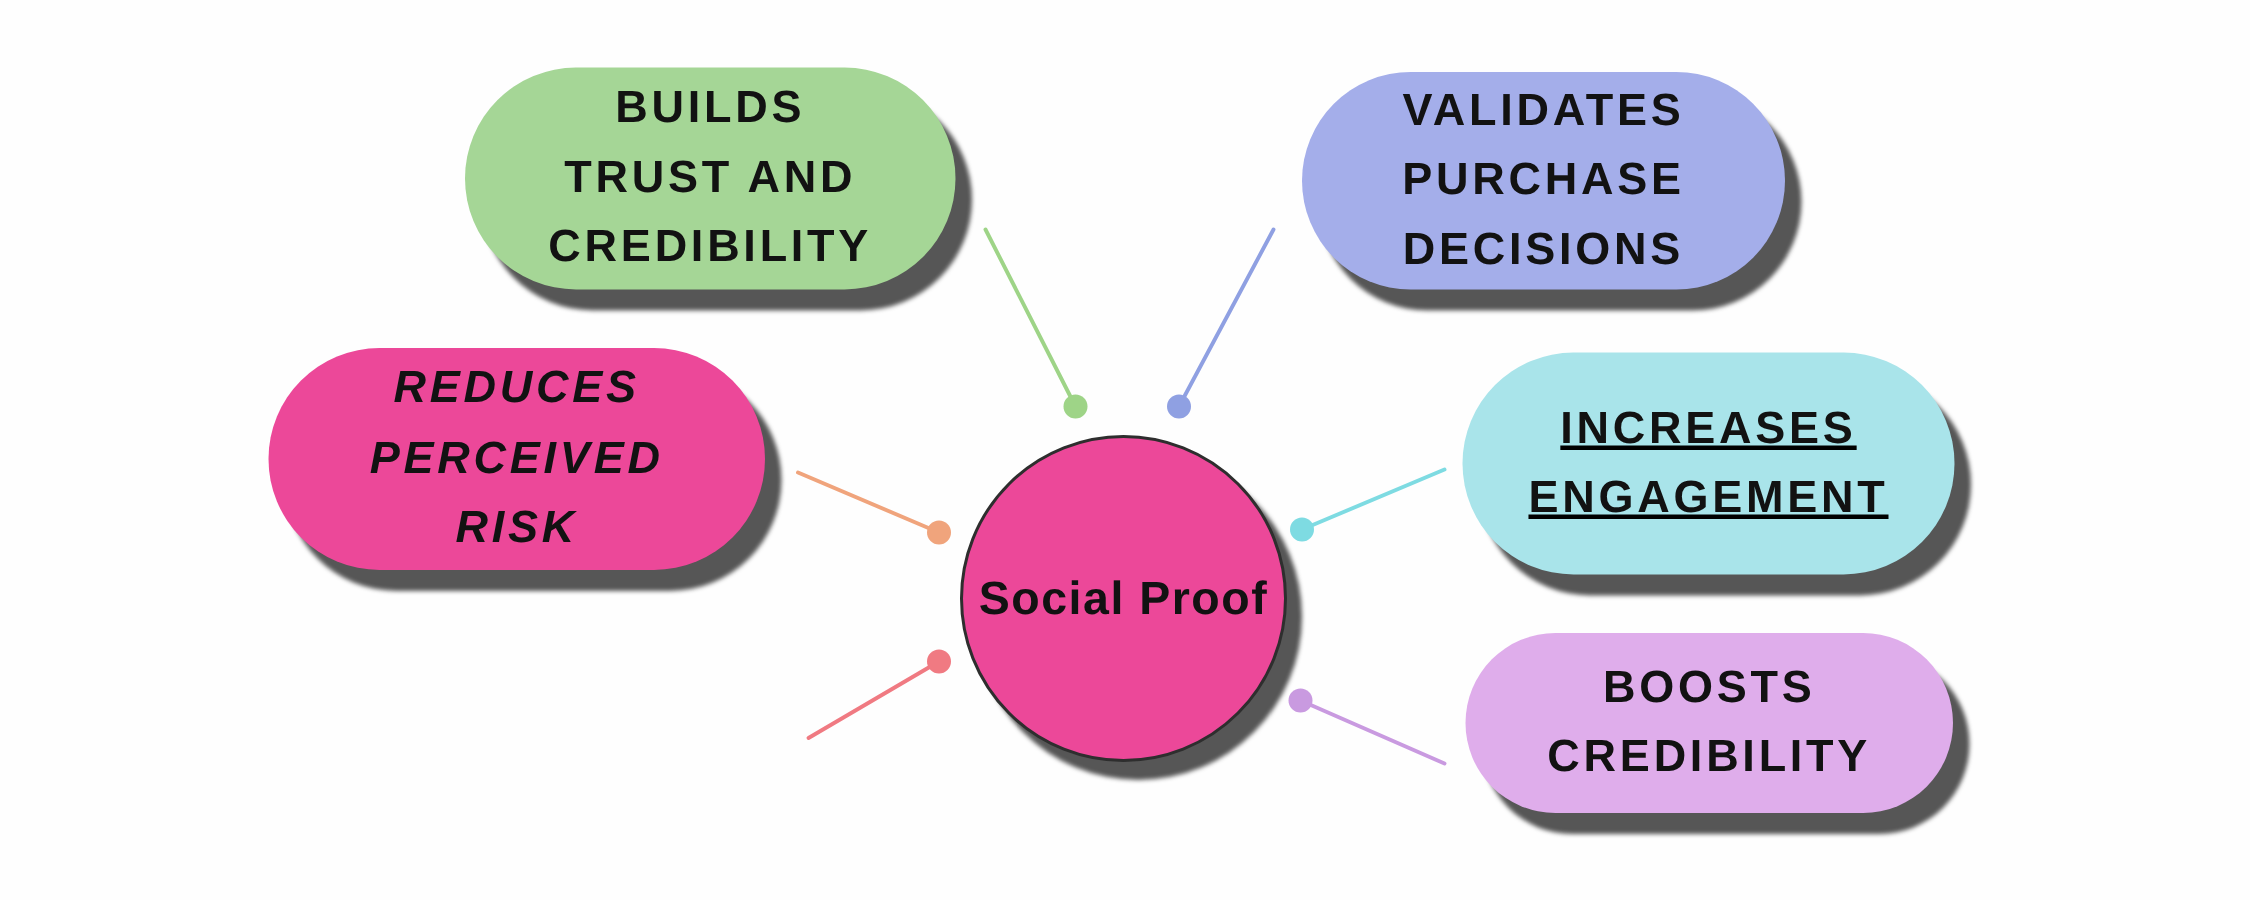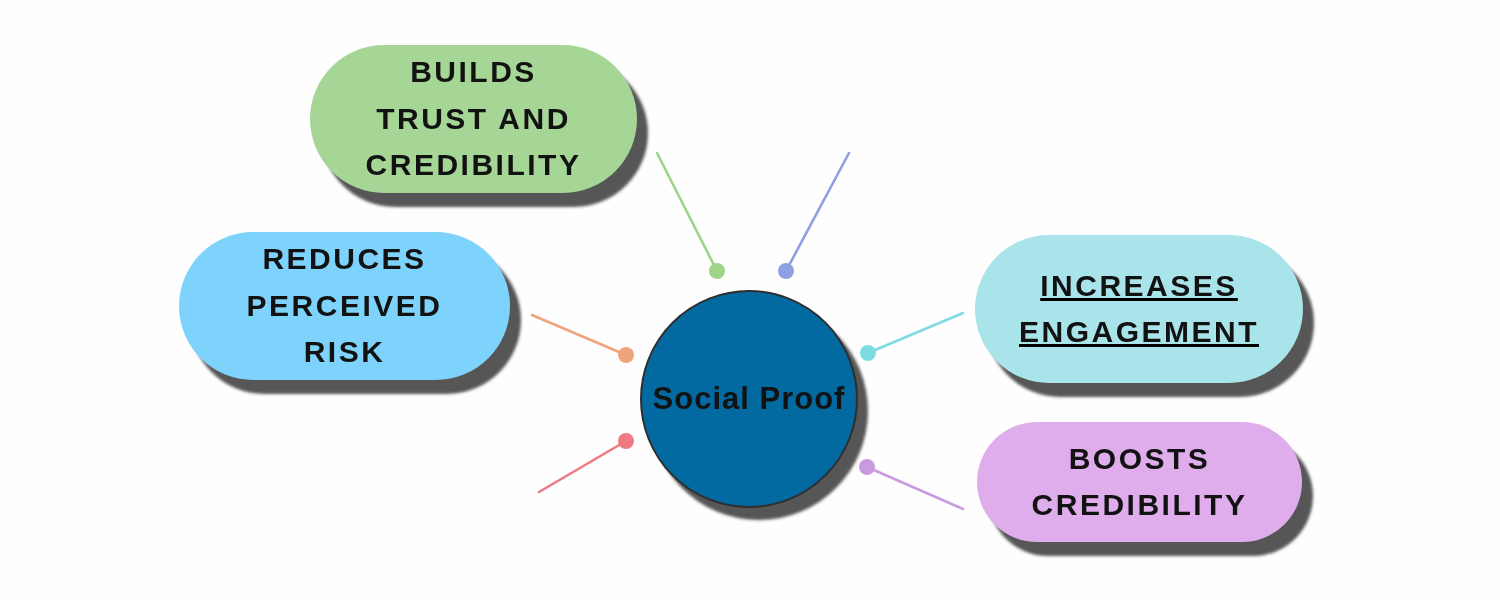--- a/index.html
+++ b/index.html
@@ -91,35 +91,40 @@
     <line x1="963" y1="509" x2="867" y2="467" stroke-width="2.6" stroke-linecap="round" stroke="#c99ae0"></line>
     <circle cx="867" cy="467" r="8" fill="#c99ae0"></circle>
   </svg>
 
   <div class="node node-builds-trust" style="background: rgb(165, 214, 150);">
     <span class="node-label">BUILDS
 TRUST AND
 CREDIBILITY</span>
   </div>
 
+  <div class="node node-validates-purchase" style="background: rgb(164, 174, 234);">
+    <span class="node-label">VALIDATES
+PURCHASE
+DECISIONS</span>
+  </div>
 
-  <div class="node node-reduces-risk" style="background: #7dd3fc;">
+  <div class="node node-reduces-risk" style="background: #ec4899; font-style: italic;">
     <span class="node-label">REDUCES
 PERCEIVED
 RISK</span>
   </div>
 
   <div class="node node-increases-engagement" style="background: rgb(169, 228, 234);">
     <span class="node-label">INCREASES
 ENGAGEMENT</span>
   </div>
 
 
   <div class="node node-boosts-credibility" style="background: rgb(223, 173, 235);">
     <span class="node-label">BOOSTS
 CREDIBILITY</span>
   </div>
 
-  <div class="center-node" style="background: #0369a1; border-color: rgb(46, 46, 46);">
+  <div class="center-node" style="background: #ec4899; border-color: rgb(46, 46, 46);">
     <span class="center-label">Social Proof</span>
   </div>
 
 </div>
 
 </body></html>

